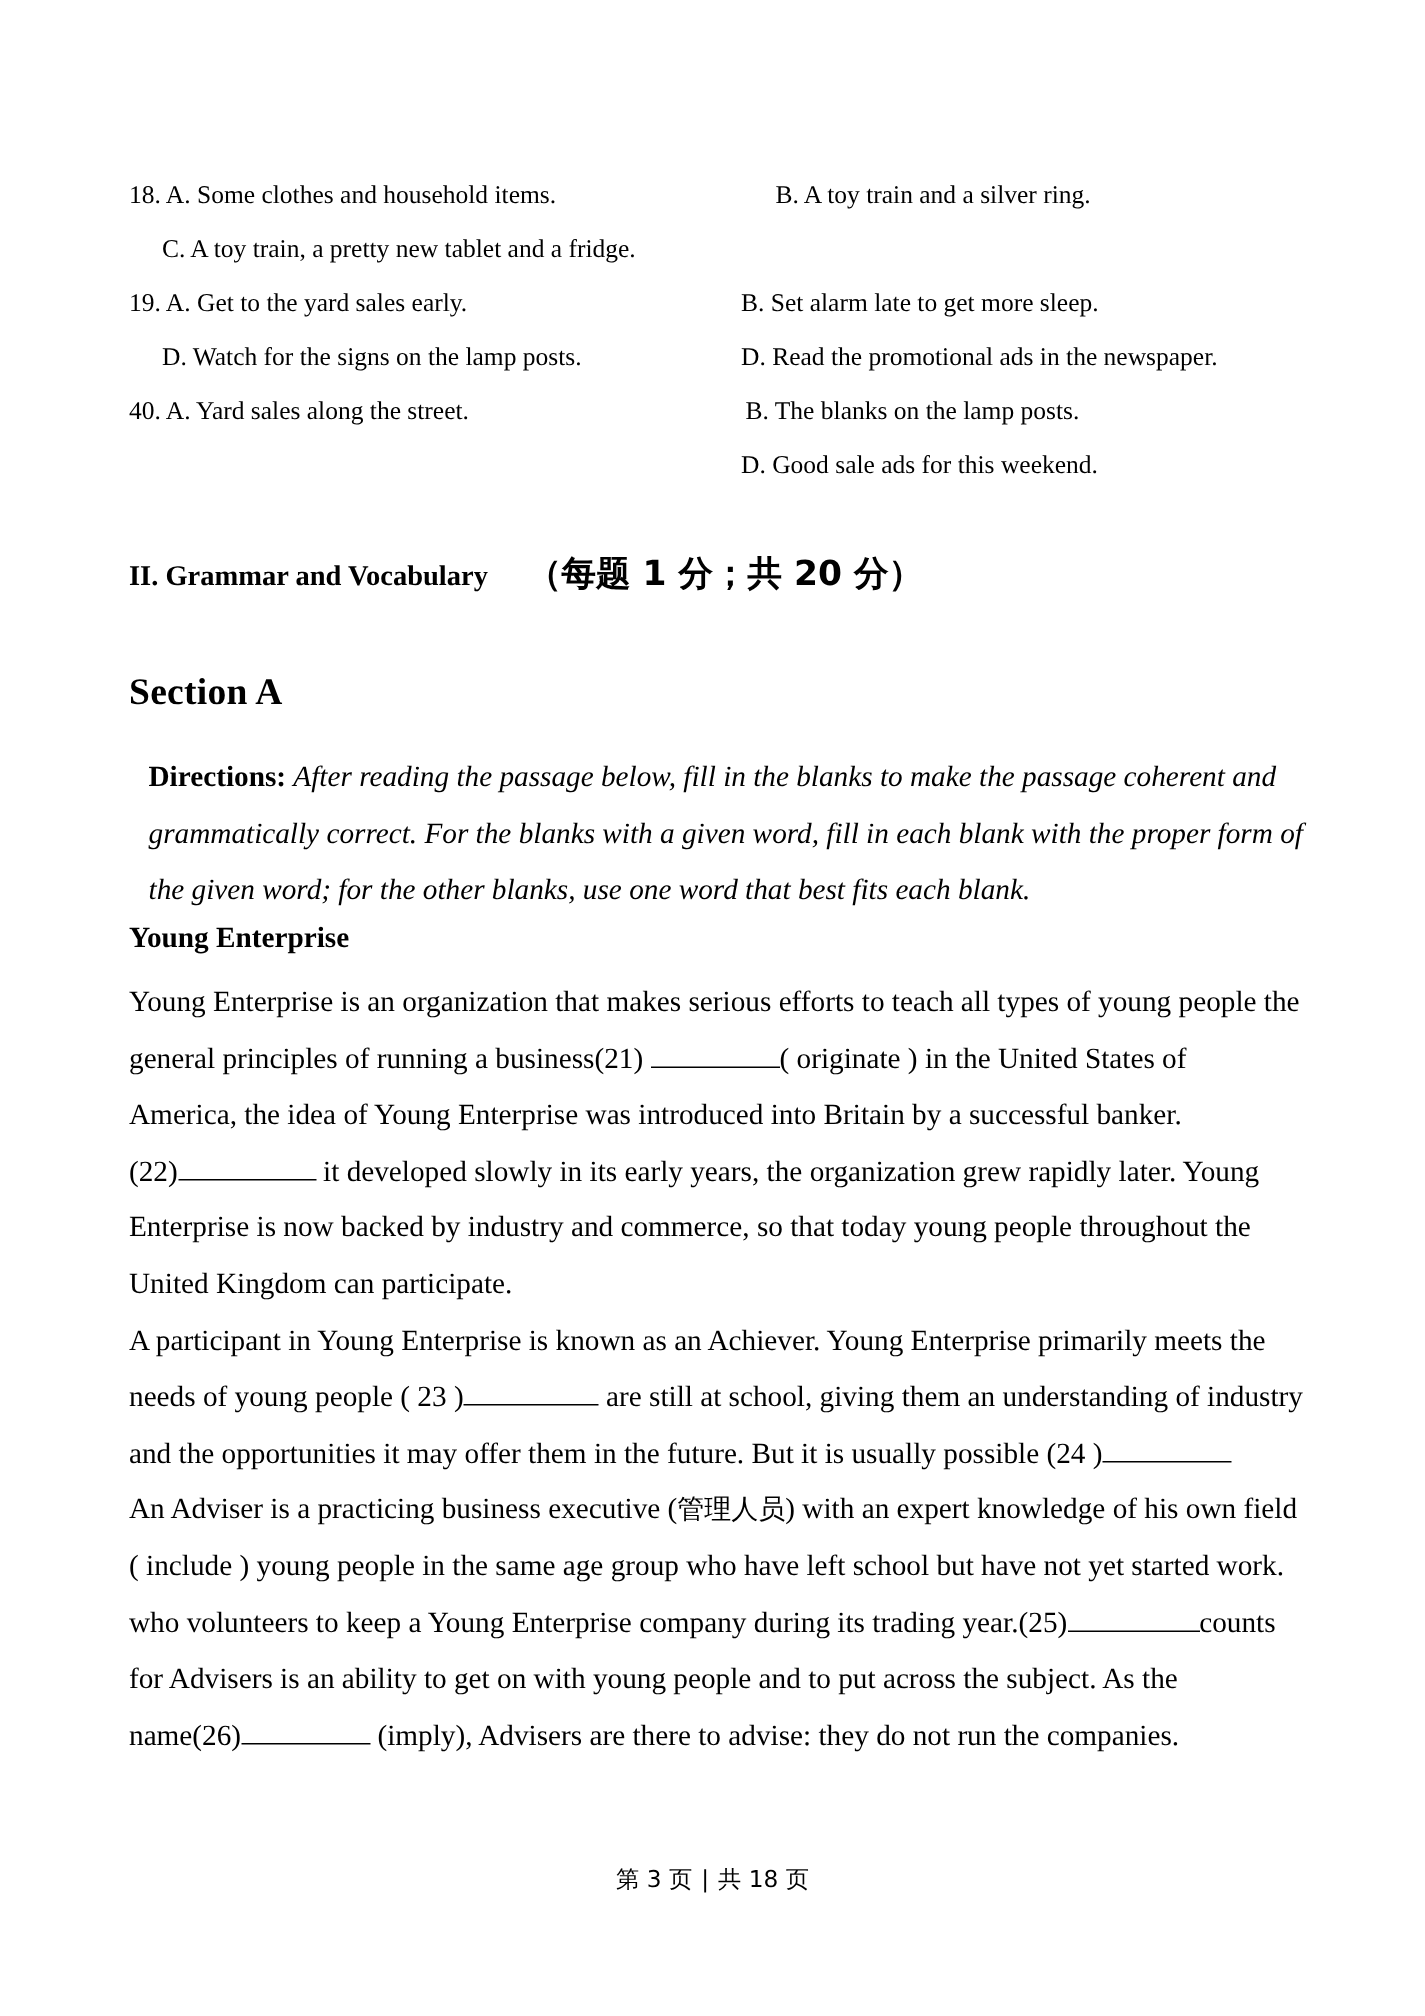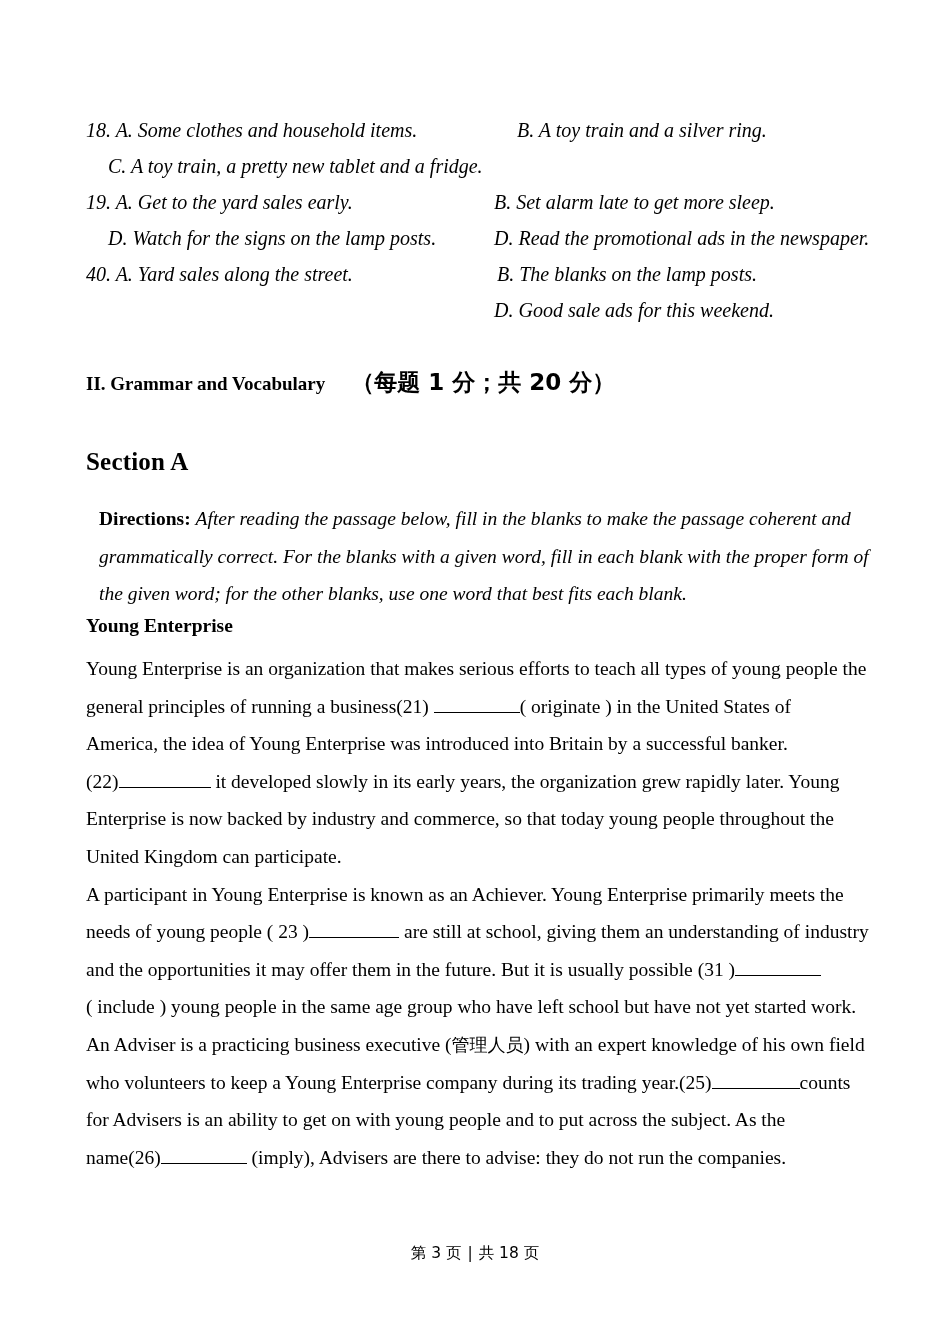--- a/index.html
+++ b/index.html
@@ -28,23 +28,22 @@
   .mcq-block {
     position: absolute;
     left: 86px;
     top: 112px;
     width: 790px;
   }
   .mcq-row {
     position: relative;
     height: 36px;
     line-height: 36px;
-    font-size: 20px;
+    font-size: 17px;
     white-space: nowrap;
-    font-style: italic;
   }
   .mcq-left {
     position: absolute;
     left: 0;
     top: 0;
   }
   .mcq-left.indent {
     left: 22px;
   }
   .mcq-right {
@@ -196,23 +195,23 @@
 
   <div class="passage" id="passage-body">
       <div class="pline"><span>Young Enterprise is an organization that makes serious efforts to teach all types of young people the</span></div>
       <div class="pline"><span>general principles of running a business(21) </span><span class="blank w1"></span><span>( originate ) in the United States of</span></div>
       <div class="pline"><span>America, the idea of Young Enterprise was introduced into Britain by a successful banker.</span></div>
       <div class="pline"><span>(22)</span><span class="blank w2"></span><span> it developed slowly in its early years, the organization grew rapidly later. Young</span></div>
       <div class="pline"><span>Enterprise is now backed by industry and commerce, so that today young people throughout the</span></div>
       <div class="pline"><span>United Kingdom can participate.</span></div>
       <div class="pline"><span>A participant in Young Enterprise is known as an Achiever. Young Enterprise primarily meets the</span></div>
       <div class="pline"><span>needs of young people ( 23 )</span><span class="blank w3"></span><span> are still at school, giving them an understanding of industry</span></div>
-      <div class="pline"><span>and the opportunities it may offer them in the future. But it is usually possible (31 )</span><span class="blank w1"></span></div>
+      <div class="pline"><span>and the opportunities it may offer them in the future. But it is usually possible (24 )</span><span class="blank w1"></span></div>
+      <div class="pline"><span>An Adviser is a practicing business executive (</span><span class="cn-inline">管理人员</span><span>) with an expert knowledge of his own field</span></div>
       <div class="pline"><span>( include ) young people in the same age group who have left school but have not yet started work.</span></div>
-      <div class="pline"><span>An Adviser is a practicing business executive (</span><span class="cn-inline">管理人员</span><span>) with an expert knowledge of his own field</span></div>
       <div class="pline"><span>who volunteers to keep a Young Enterprise company during its trading year.(25)</span><span class="blank w4"></span><span>counts</span></div>
       <div class="pline"><span>for Advisers is an ability to get on with young people and to put across the subject. As the</span></div>
       <div class="pline"><span>name(26)</span><span class="blank w1"></span><span> (imply), Advisers are there to advise: they do not run the companies.</span></div>
     </div>
 
   <div class="footer">
     <span>第 3 页</span><span class="sep">|</span><span>共 18 页</span>
   </div>
 
 </div>

